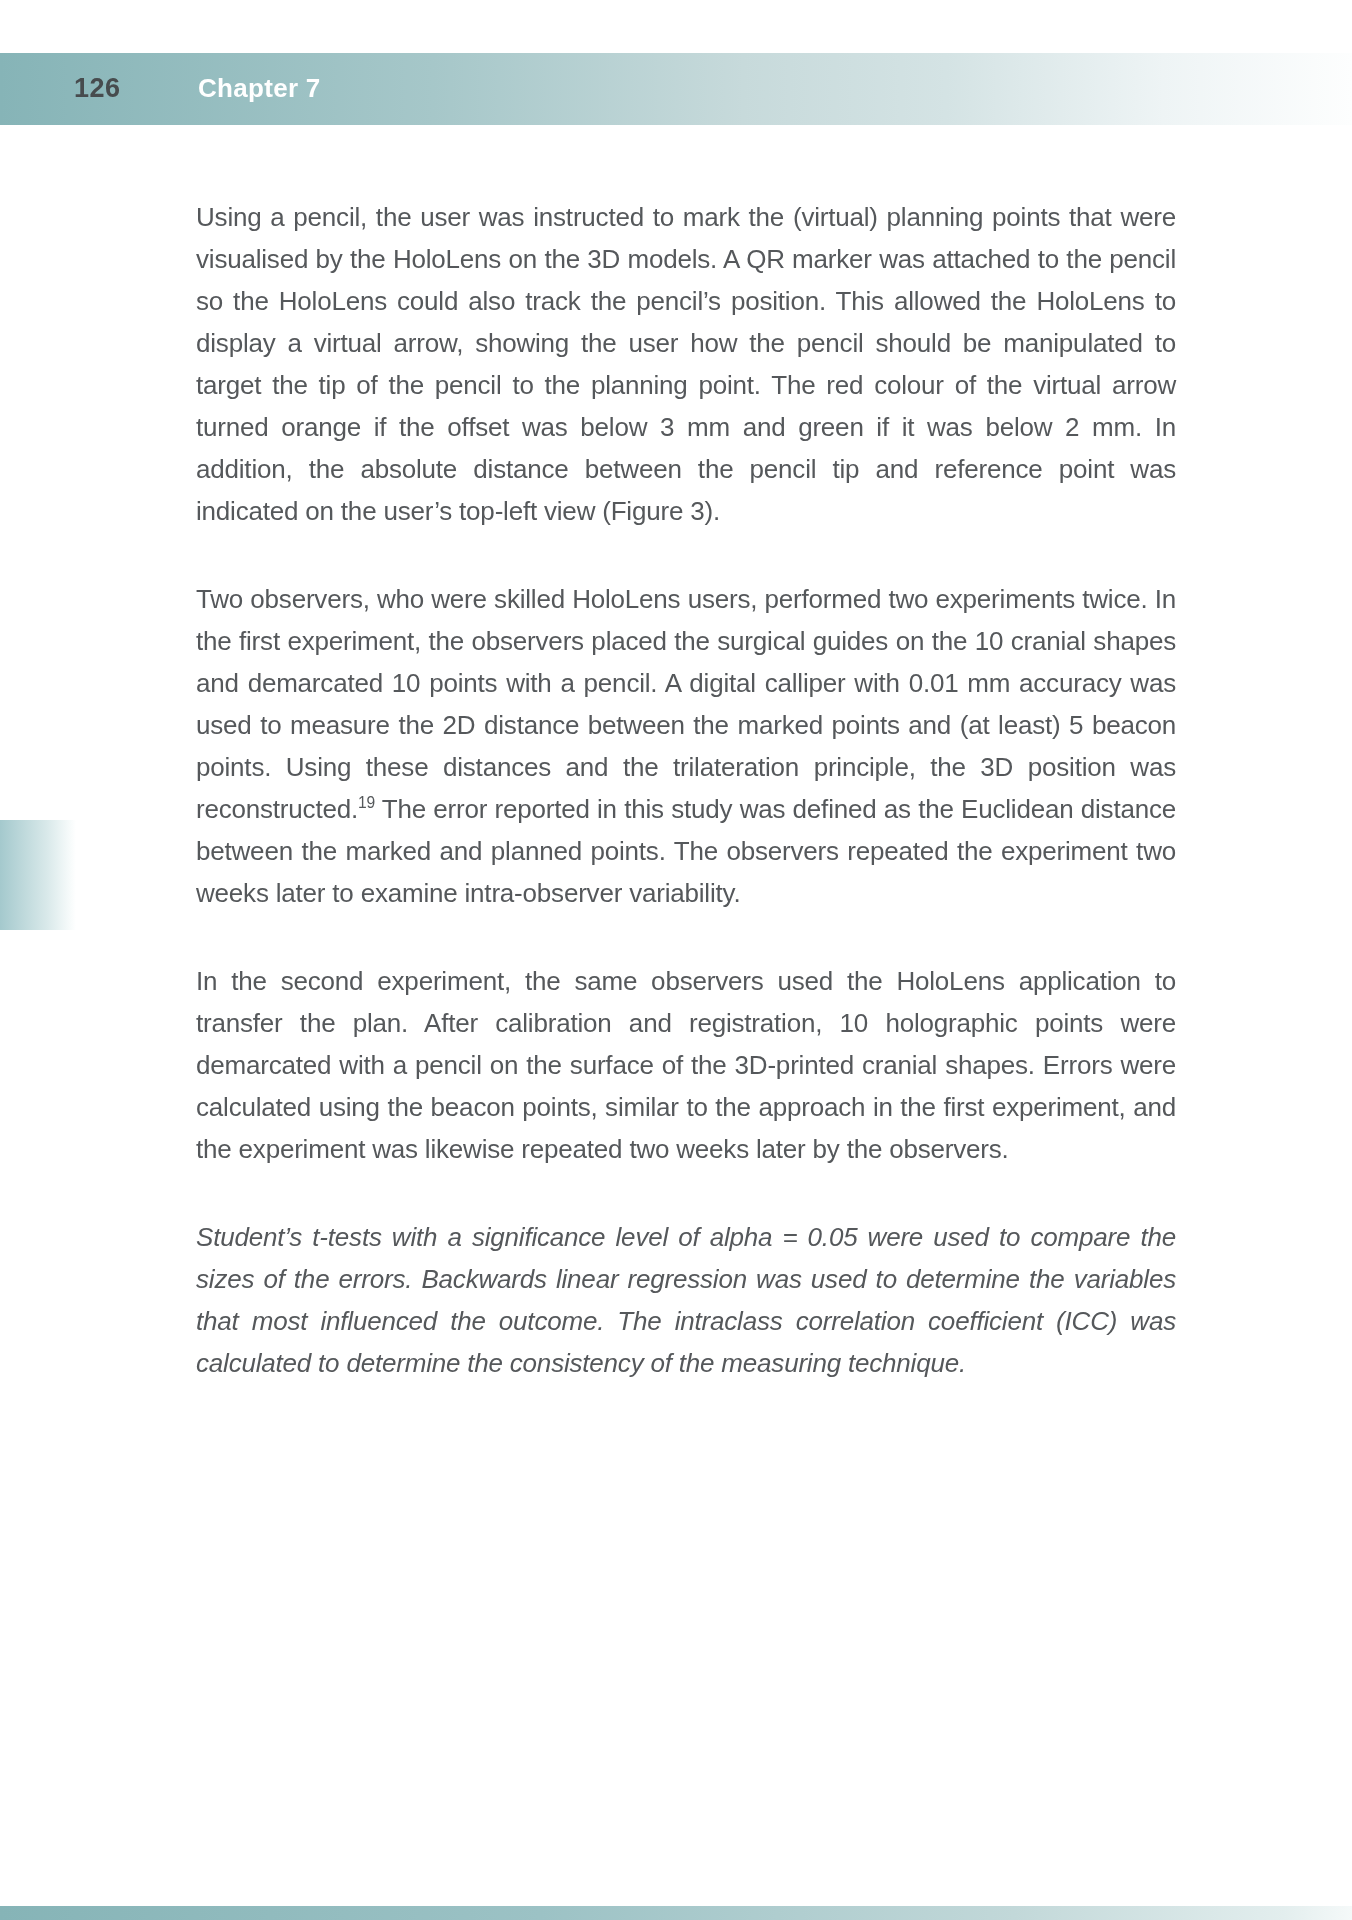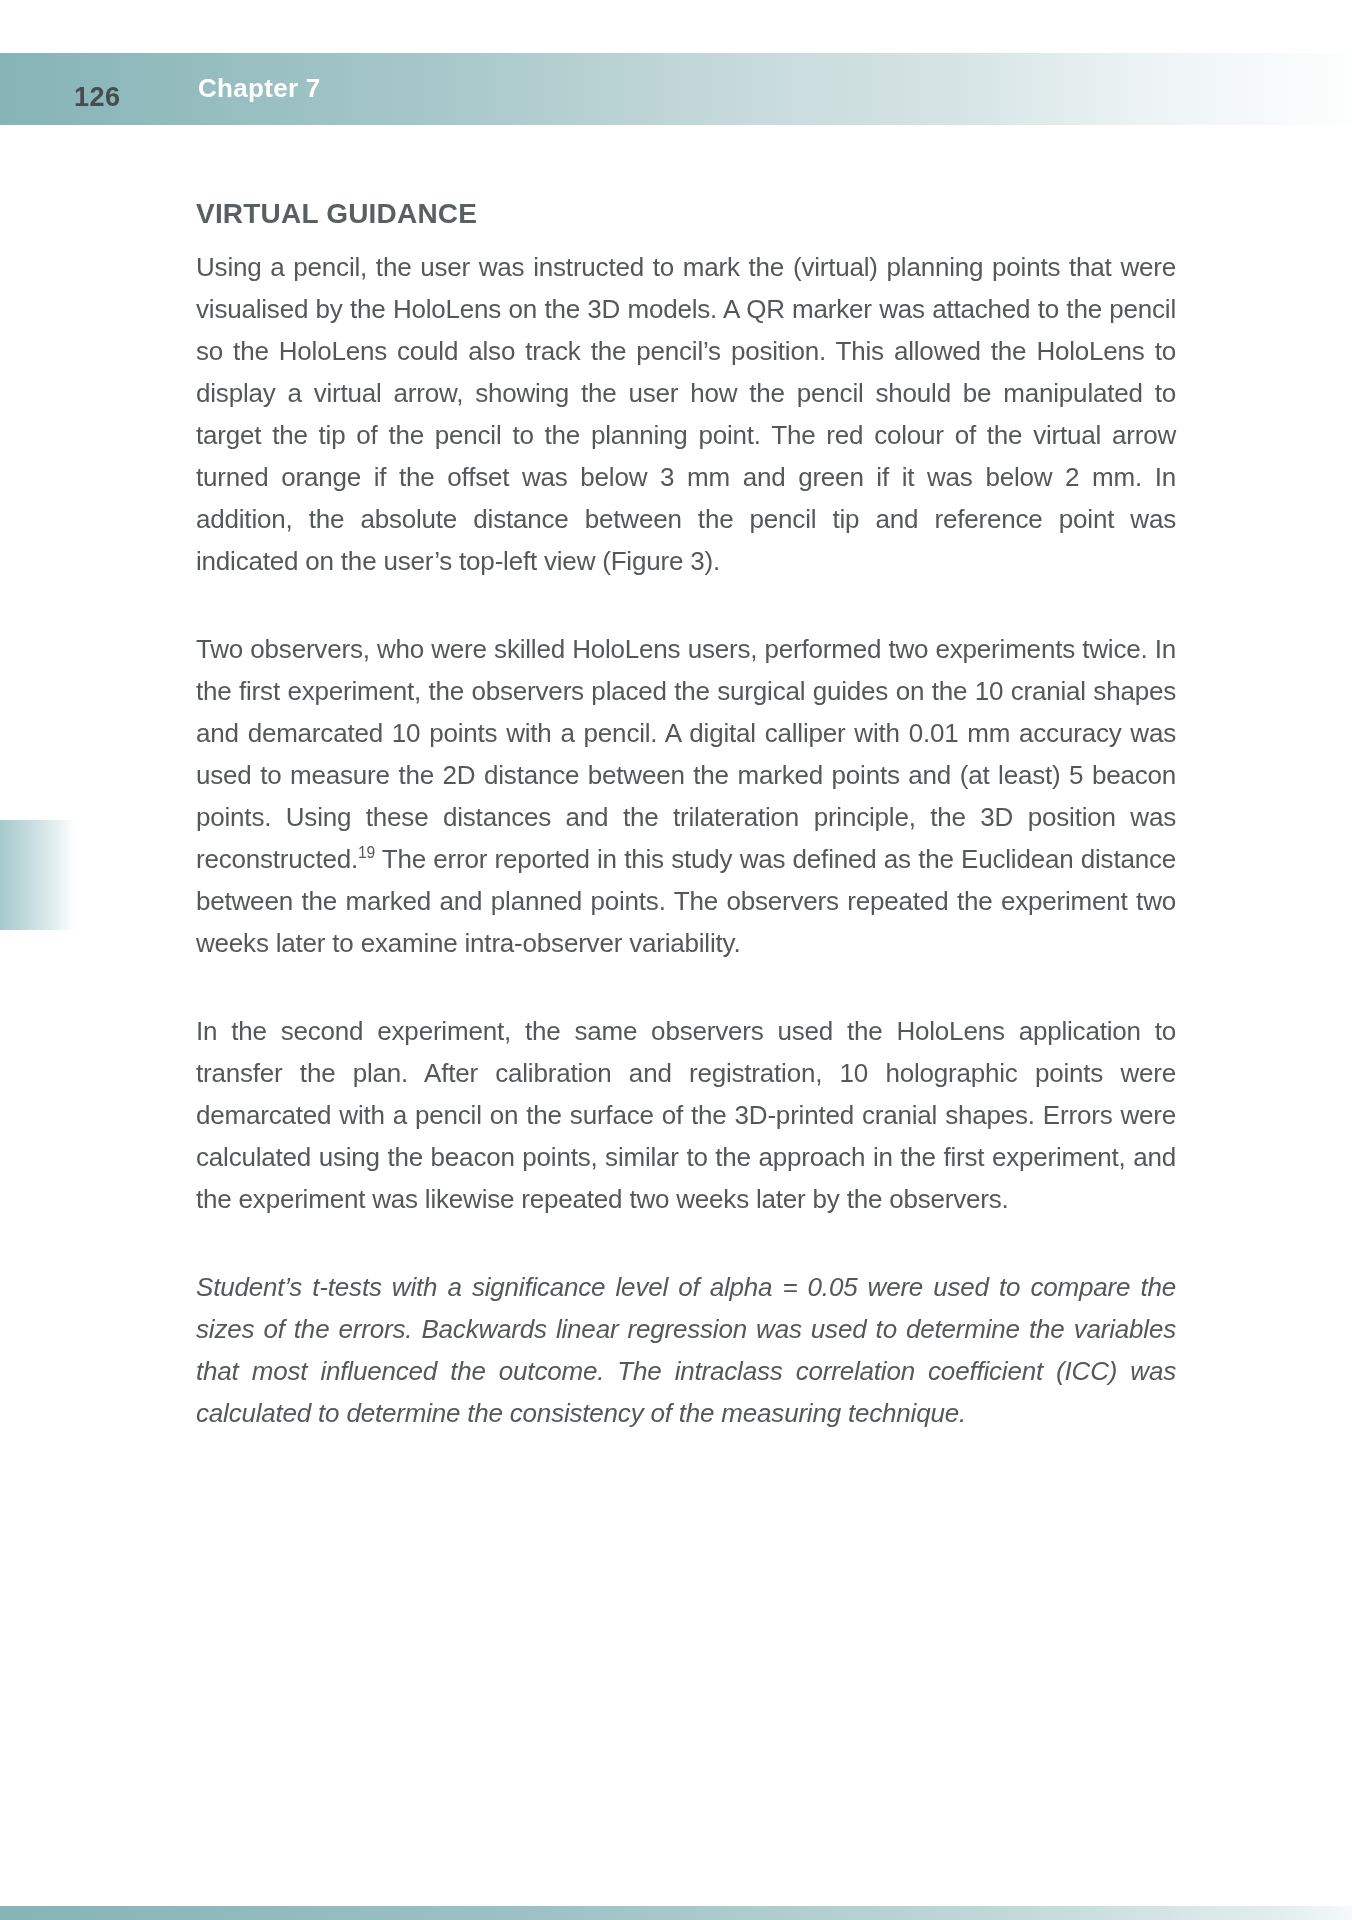--- a/index.html
+++ b/index.html
@@ -28,21 +28,20 @@
   }
   .page-num {
     position: absolute;
     left: 74px;
     top: 50%;
     transform: translateY(-52%);
     font-size: 27px;
     font-weight: 700;
     color: #474c4e;
     letter-spacing: 0.5px;
-    margin-top: 9px;
   }
   .chapter-label {
     position: absolute;
     left: 198px;
     top: 50%;
     transform: translateY(-52%);
     font-size: 26px;
     font-weight: 700;
     color: #ffffff;
     letter-spacing: 0.3px;
@@ -111,21 +110,20 @@
 
   <div class="header-bar">
     <span class="page-num">126</span>
     <span class="chapter-label">Chapter 7</span>
   </div>
 
   <div class="side-accent"></div>
 
   <main class="content">
 
-    <h2>VIRTUAL GUIDANCE</h2>
 
     <p>Using a pencil, the user was instructed to mark the (virtual) planning points that were visualised by the HoloLens on the 3D models. A QR marker was attached to the pencil so the HoloLens could also track the pencil’s position. This allowed the HoloLens to display a virtual arrow, showing the user how the pencil should be manipulated to target the tip of the pencil to the planning point. The red colour of the virtual arrow turned orange if the offset was below 3 mm and green if it was below 2 mm. In addition, the absolute distance between the pencil tip and reference point was indicated on the user’s top-left view (Figure 3).</p>
 
 
     <p><span>Two observers, who were skilled HoloLens users, performed two experiments twice. In the first experiment, the observers placed the surgical guides on the 10 cranial shapes and demarcated 10 points with a pencil. A digital calliper with 0.01 mm accuracy was used to measure the 2D distance between the marked points and (at least) 5 beacon points. Using these distances and the trilateration principle, the 3D position was reconstructed.</span><sup>19</sup><span> The error reported in this study was defined as the Euclidean distance between the marked and planned points. The observers repeated the experiment two weeks later to examine intra-observer variability.</span></p>
 
     <p>In the second experiment, the same observers used the HoloLens application to transfer the plan. After calibration and registration, 10 holographic points were demarcated with a pencil on the surface of the 3D-printed cranial shapes. Errors were calculated using the beacon points, similar to the approach in the first experiment, and the experiment was likewise repeated two weeks later by the observers.</p>
 
     <p class="last">Student’s t-tests with a significance level of alpha = 0.05 were used to compare the sizes of the errors. Backwards linear regression was used to determine the variables that most influenced the outcome. The intraclass correlation coefficient (ICC) was calculated to determine the consistency of the measuring technique.</p>
 

